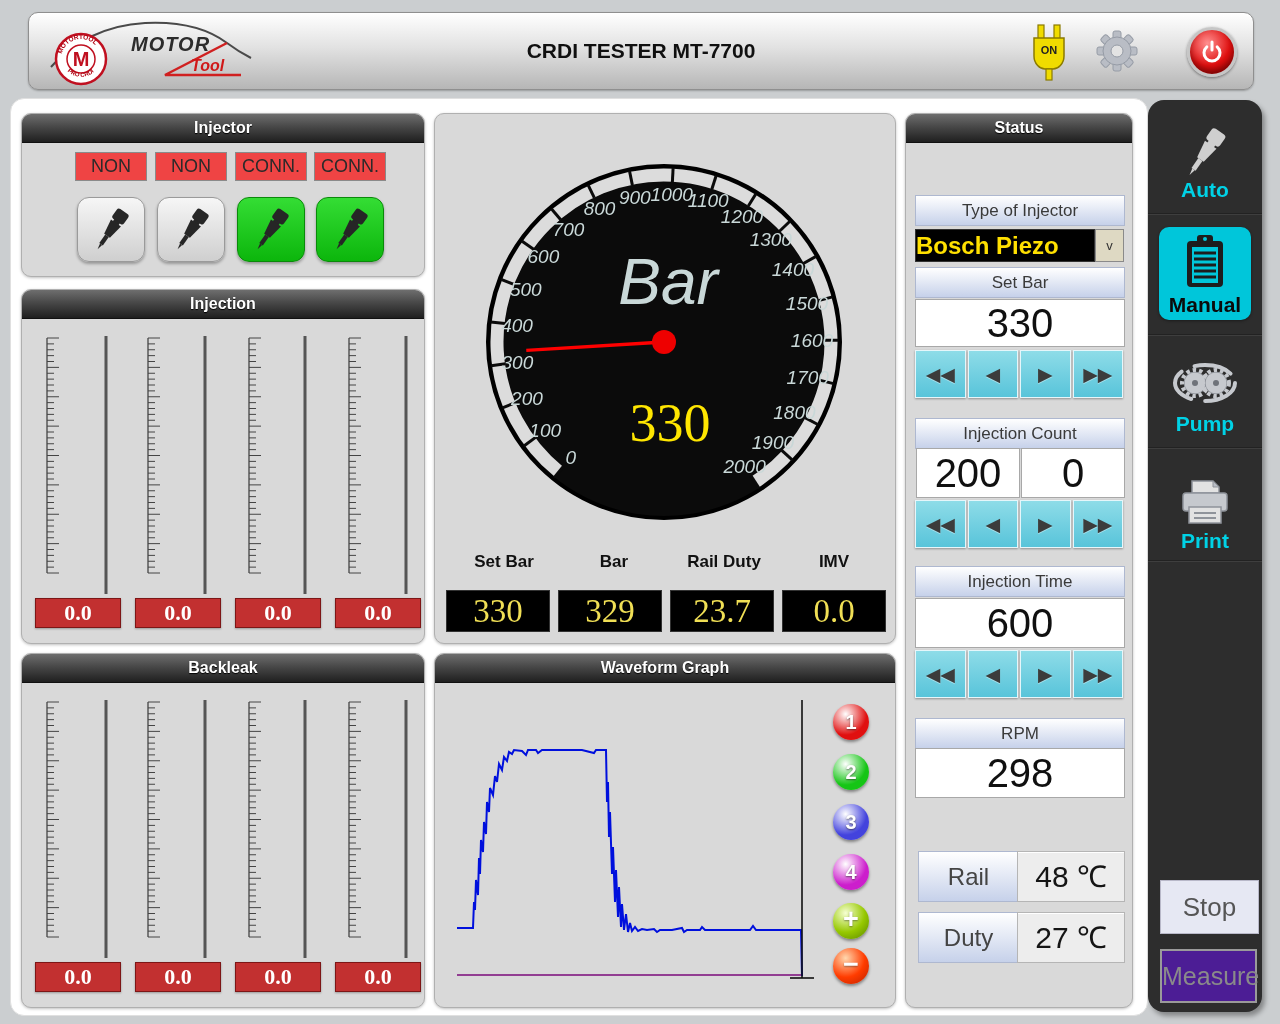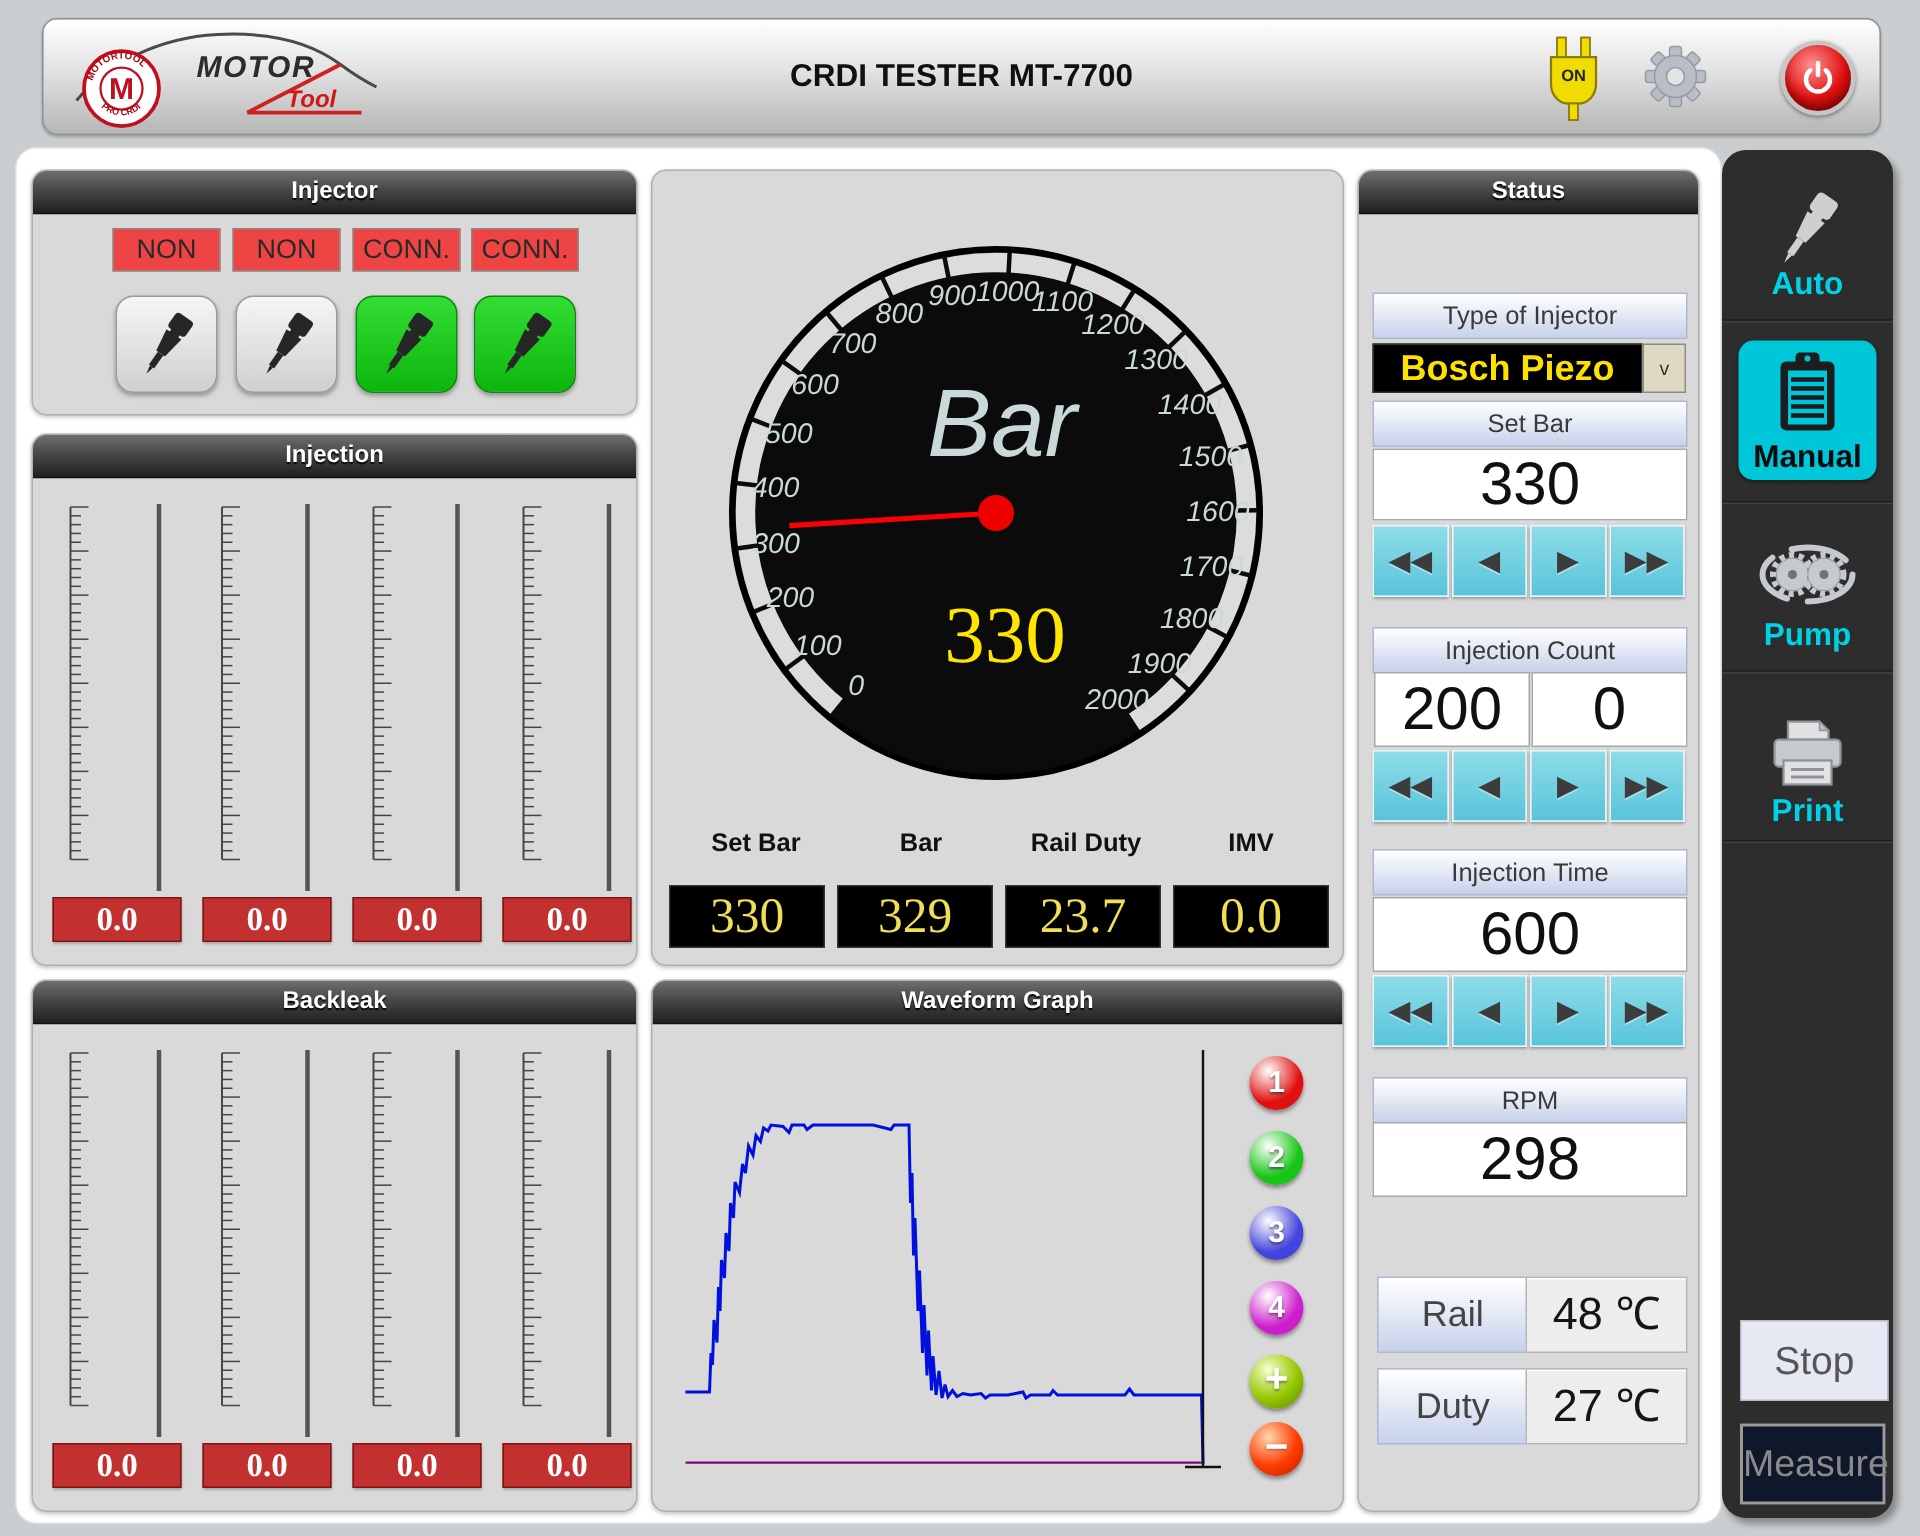--- a/index.html
+++ b/index.html
@@ -52,40 +52,40 @@
     background:linear-gradient(#ffffff,#c6d1ea);border:1px solid #aeb8d0;
     font-size:17px;color:#3a3a3a;text-align:center;line-height:29px;}
   .set-value{position:absolute;background:#fff;border:1px solid #a8a8a8;
     font-size:40px;color:#101010;text-align:center;}
   .stepper{position:absolute;left:9px;width:208px;height:48px;display:flex;gap:2px;}
   .step-btn{flex:1;background:linear-gradient(#8edce8,#58c4da);border:1px solid #e6f6fa;
     box-shadow:0 1px 2px rgba(0,0,0,.35);color:#3c3c3c;font-weight:bold;font-size:19px;
     display:flex;align-items:center;justify-content:center;
     font-family:"DejaVu Sans","Liberation Sans",sans-serif;text-shadow:0 1px 0 rgba(255,255,255,.4);}
   .dropdown{position:absolute;left:9px;top:115px;width:178px;height:31px;background:#000;
-    color:#ffe000;font-weight:bold;font-size:24px;text-align:center;line-height:31px;border:1px solid #333;}
+    color:#ffe000;font-weight:bold;font-size:24px;line-height:31px;border:1px solid #333;}
   .dropdown-btn{position:absolute;left:189px;top:115px;width:27px;height:31px;background:#ded9c3;
     border:1px solid #8a8a8a;font-size:13px;color:#333;text-align:center;line-height:31px;}
   .temp-label{position:absolute;width:99px;height:49px;background:linear-gradient(#ffffff,#c6d1ea);
     border:1px solid #aeb8d0;font-size:24px;color:#444;text-align:center;line-height:49px;}
   .temp-value{position:absolute;width:106px;height:49px;background:#ededed;border:1px solid #b5b5b5;
     box-shadow:inset 0 1px 0 #fff;font-size:30px;color:#151515;text-align:center;line-height:49px;}
   
   .sidebar{position:absolute;left:1148px;top:100px;width:114px;height:912px;background:#2d2d2d;
     border-radius:16px;box-shadow:3px 4px 5px rgba(0,0,0,.35);}
   .side-label{position:absolute;left:0;width:114px;text-align:center;color:#00d2e6;
     font-weight:bold;font-size:21px;}
   .side-div{position:absolute;left:0;width:114px;height:2px;background:linear-gradient(#141414,#4c4c4c);}
   .manual-box{position:absolute;left:11px;top:127px;width:92px;height:93px;background:#00c6da;
     border-radius:10px;box-shadow:0 1px 3px rgba(0,0,0,.4);}
   .manual-label{position:absolute;left:0;top:66px;width:92px;text-align:center;color:#0b0b0b;
     font-weight:bold;font-size:21px;}
   .stop-btn{position:absolute;left:12px;top:780px;width:97px;height:52px;background:#e6e8f3;
     border:1px solid #b8b8c8;color:#555;font-size:26px;text-align:center;line-height:52px;}
-  .measure-btn{position:absolute;left:12px;top:849px;width:97px;height:54px;background:#0f172a;
+  .measure-btn{position:absolute;left:12px;top:849px;width:97px;height:54px;background:#4c1d95;
     border:2px solid #9a9a9a;color:#8a8a8a;font-size:25px;text-align:center;line-height:50px;box-sizing:border-box;}
   svg{display:block;}
 </style>
 </head>
 <body>
 
 <svg width="0" height="0" style="position:absolute">
   <defs>
     <symbol id="sym-injector" viewBox="0 0 60 60">
       <g transform="rotate(35 30 30)" fill="currentColor">

